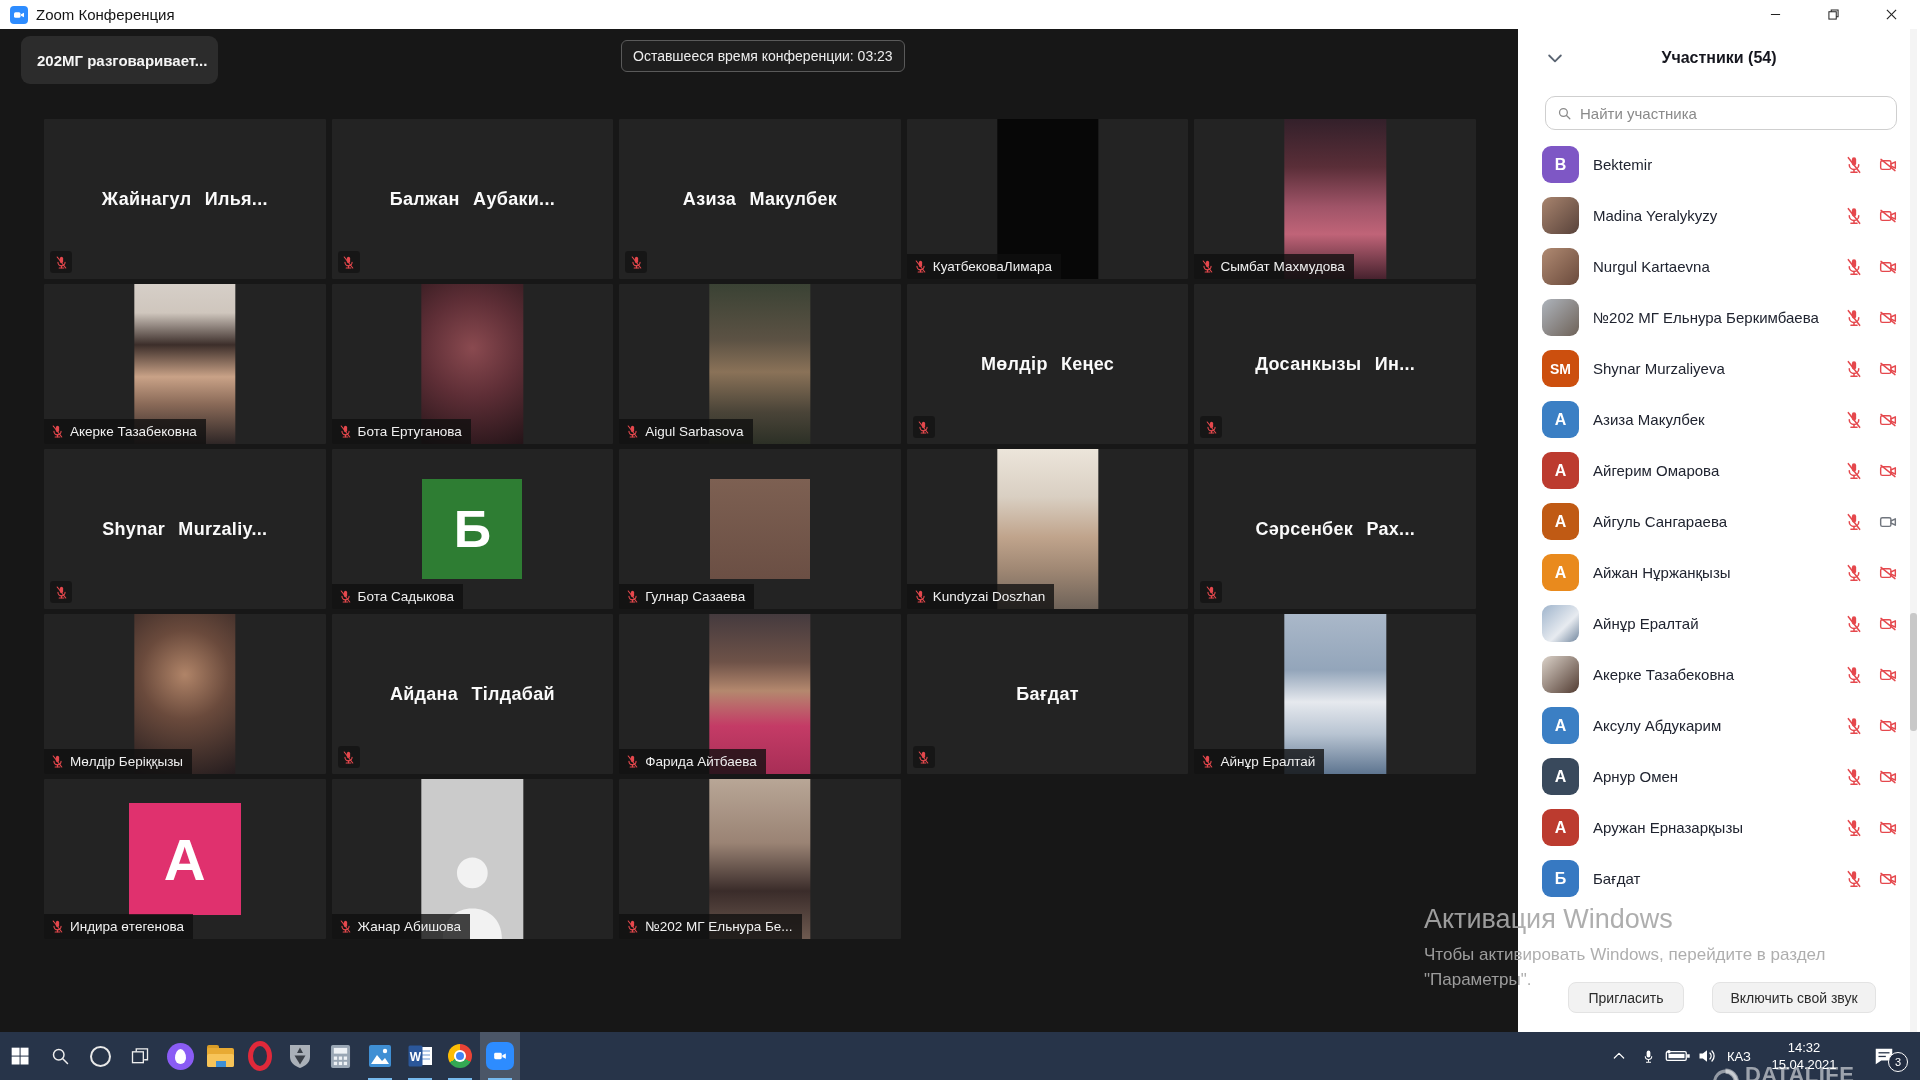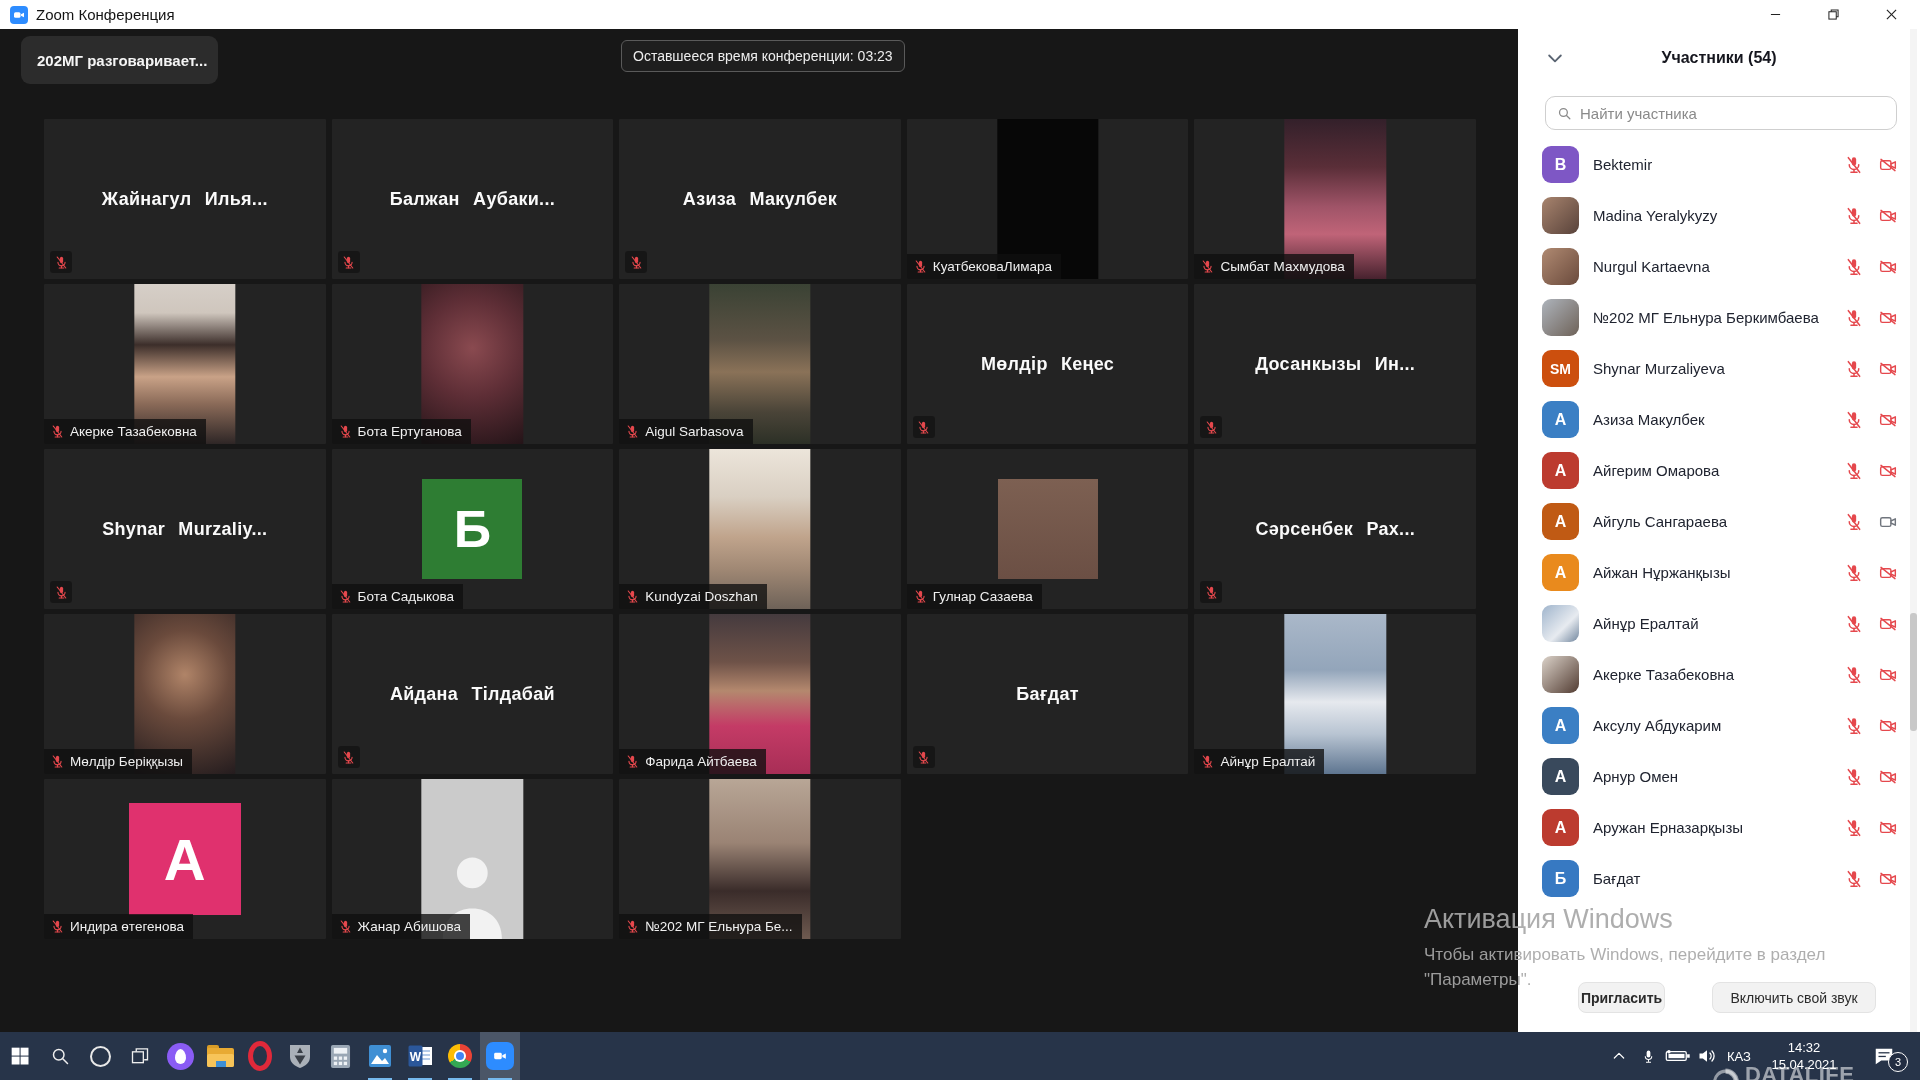--- a/index.html
+++ b/index.html
@@ -59,21 +59,21 @@
     justify-content:center;color:#fff;font-weight:bold;font-size:16px;overflow:hidden;}
   .p-name{margin-left:14px;font-size:15px;color:#202430;white-space:nowrap;}
   .p-icons{margin-left:auto;margin-right:12px;display:flex;gap:14px;align-items:center;}
   .p-icons .pi{width:20px;height:20px;}
   .pi-mic{color:var(--danger,#e5484d);}
   .pi-cam-off{color:var(--danger,#e5484d);}
   .pi-cam-on{color:#70757d;}
   .p-btn{position:absolute;height:31px;border:1px solid #e3e3e3;background:#f2f2f2;border-radius:8px;
     font-size:14px;color:#2b2b2b;display:flex;align-items:center;justify-content:center;
     font-family:"Liberation Sans",sans-serif;bottom:19px;box-sizing:border-box;cursor:pointer;}
-  #btn-invite{left:60px;width:87px;font-weight:bold;}
+  #btn-invite{left:50px;width:116px;}
   #btn-unmute{left:194px;width:164px;}
   .p-track{position:absolute;right:3px;top:0;bottom:0;width:7px;background:#f4f4f4;}
   .p-thumb{position:absolute;right:3px;top:584px;width:7px;height:118px;background:#c8c8c8;border-radius:3px;}
 
   
   .wm-win{position:absolute;left:1424px;top:904px;color:#a8a8a8;z-index:40;pointer-events:none;opacity:.92;}
   .wm-win .l1{font-size:27px;margin-bottom:7px;}
   .wm-win .l2,.wm-win .l3{font-size:17px;line-height:25px;}
   .wm-dl{position:absolute;left:1710px;top:1032px;height:52px;display:flex;align-items:flex-start;
     color:rgba(255,255,255,.55);z-index:60;pointer-events:none;margin-top:32px;}
@@ -323,51 +323,51 @@
                   <line x1="12" y1="17.3" x2="12" y2="20.2"></line>
                   <line x1="8.3" y1="20.8" x2="15.7" y2="20.8"></line>
                   <line x1="5.2" y1="3.2" x2="18.8" y2="20.8"></line>
                 </g>
               </svg>
             </span>
             <span>Бота Садыкова</span>
           </div>
         </div>
         <div class="tile">
+          <div class="media square" style="background: linear-gradient(rgb(125, 96, 82), rgb(107, 79, 68)); width: 100px; height: 100px;"></div>
+          <div class="labelbar">
+            <span style="display:flex">
+              <svg viewBox="0 0 24 24">
+                <g fill="none" stroke="currentColor" stroke-width="1.8" stroke-linecap="round">
+                  <rect x="9.4" y="2.8" width="5.2" height="10" rx="2.6" fill="currentColor" stroke="none"></rect>
+                  <path d="M6.3 11.6a5.7 5.7 0 0 0 11.4 0"></path>
+                  <line x1="12" y1="17.3" x2="12" y2="20.2"></line>
+                  <line x1="8.3" y1="20.8" x2="15.7" y2="20.8"></line>
+                  <line x1="5.2" y1="3.2" x2="18.8" y2="20.8"></line>
+                </g>
+              </svg>
+            </span>
+            <span>Гулнар Сазаева</span>
+          </div>
+        </div>
+        <div class="tile">
           <div class="media" style="background: linear-gradient(rgb(236, 229, 218) 0%, rgb(217, 207, 194) 30%, rgb(192, 164, 140) 55%, rgb(160, 136, 116) 75%, rgb(110, 98, 88) 100%);"></div>
           <div class="labelbar">
             <span style="display:flex">
               <svg viewBox="0 0 24 24">
                 <g fill="none" stroke="currentColor" stroke-width="1.8" stroke-linecap="round">
                   <rect x="9.4" y="2.8" width="5.2" height="10" rx="2.6" fill="currentColor" stroke="none"></rect>
                   <path d="M6.3 11.6a5.7 5.7 0 0 0 11.4 0"></path>
                   <line x1="12" y1="17.3" x2="12" y2="20.2"></line>
                   <line x1="8.3" y1="20.8" x2="15.7" y2="20.8"></line>
                   <line x1="5.2" y1="3.2" x2="18.8" y2="20.8"></line>
                 </g>
               </svg>
             </span>
             <span>Kundyzai Doszhan</span>
-          </div>
-        </div>
-        <div class="tile">
-          <div class="media square" style="background: linear-gradient(rgb(125, 96, 82), rgb(107, 79, 68)); width: 100px; height: 100px;"></div>
-          <div class="labelbar">
-            <span style="display:flex">
-              <svg viewBox="0 0 24 24">
-                <g fill="none" stroke="currentColor" stroke-width="1.8" stroke-linecap="round">
-                  <rect x="9.4" y="2.8" width="5.2" height="10" rx="2.6" fill="currentColor" stroke="none"></rect>
-                  <path d="M6.3 11.6a5.7 5.7 0 0 0 11.4 0"></path>
-                  <line x1="12" y1="17.3" x2="12" y2="20.2"></line>
-                  <line x1="8.3" y1="20.8" x2="15.7" y2="20.8"></line>
-                  <line x1="5.2" y1="3.2" x2="18.8" y2="20.8"></line>
-                </g>
-              </svg>
-            </span>
-            <span>Гулнар Сазаева</span>
           </div>
         </div>
         <div class="tile">
           <div class="bigname">Сәрсенбек Рах...</div>
           <div class="micbadge">
             <svg viewBox="0 0 24 24">
               <g fill="none" stroke="currentColor" stroke-width="1.8" stroke-linecap="round">
                 <rect x="9.4" y="2.8" width="5.2" height="10" rx="2.6" fill="currentColor" stroke="none"></rect>
                 <path d="M6.3 11.6a5.7 5.7 0 0 0 11.4 0"></path>
                 <line x1="12" y1="17.3" x2="12" y2="20.2"></line>

